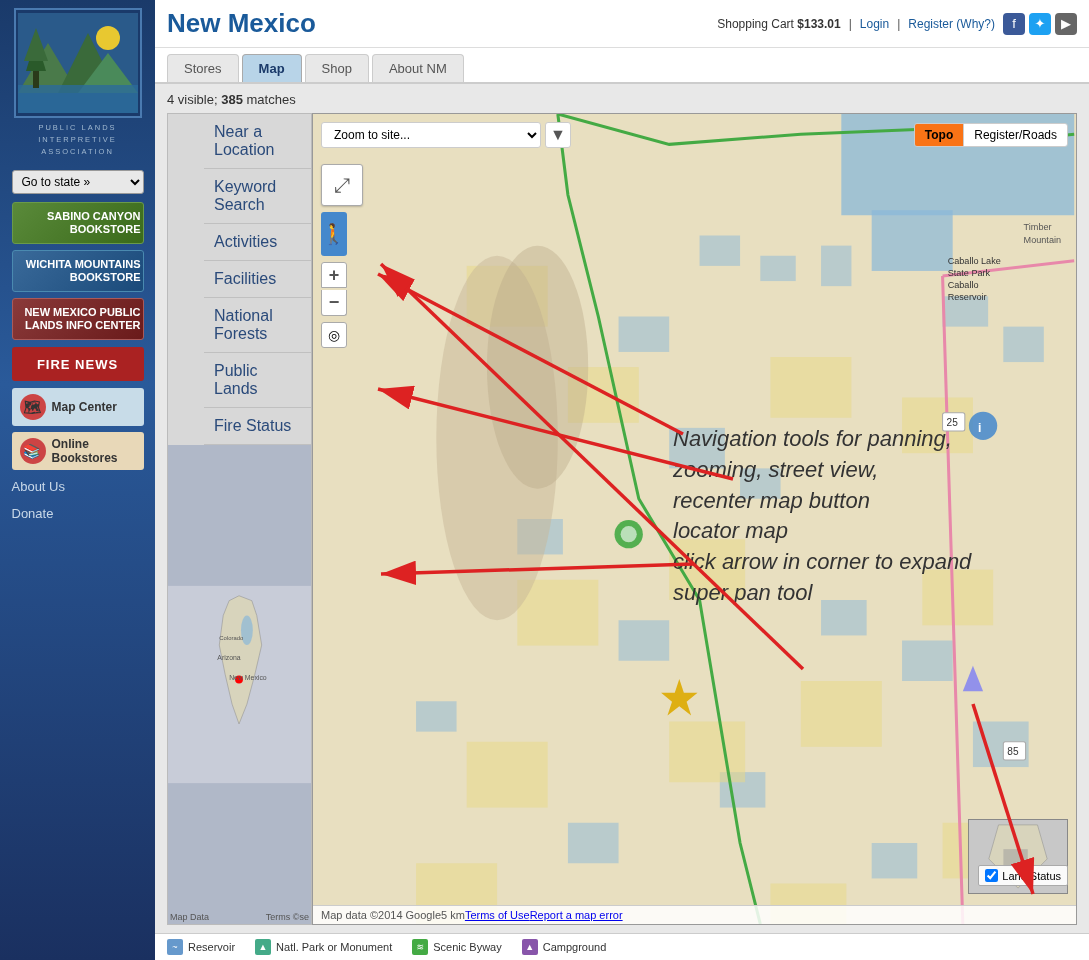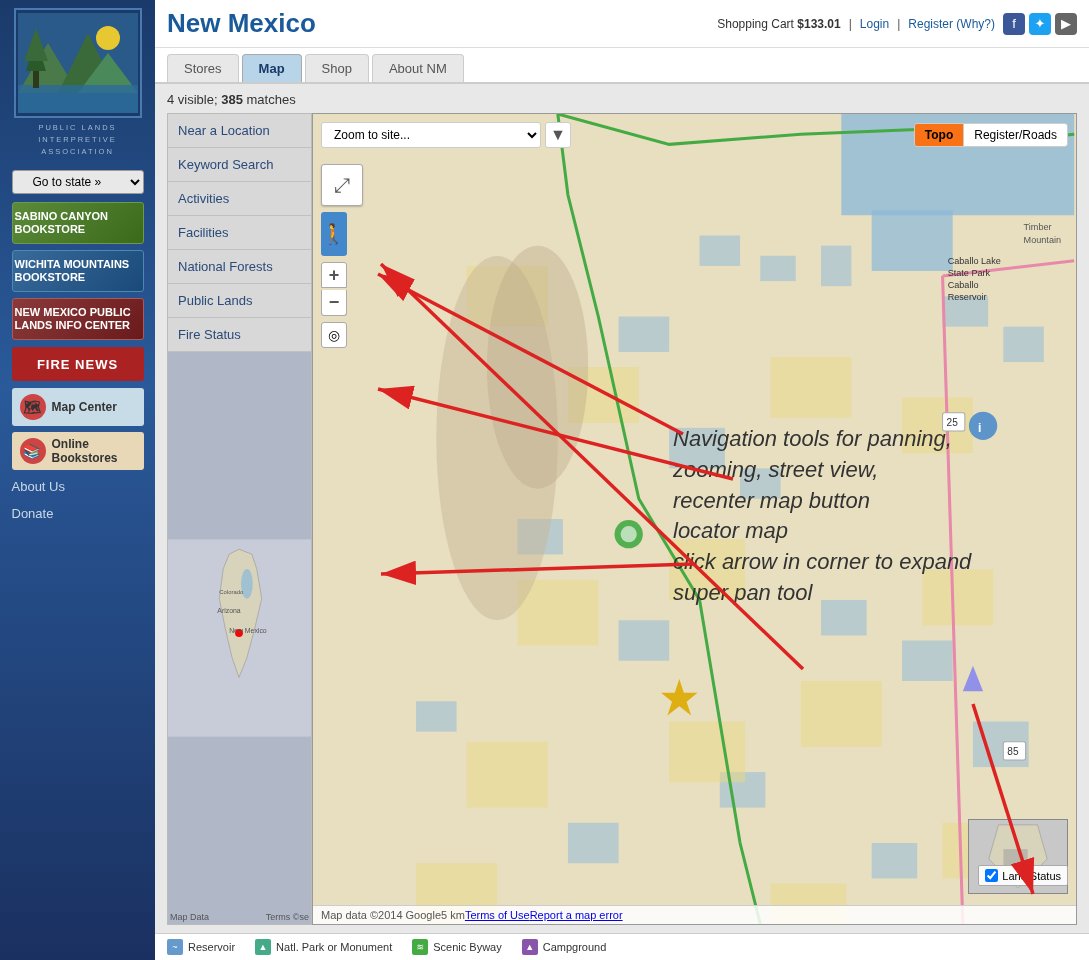--- a/index.html
+++ b/index.html
@@ -44,38 +44,38 @@
       height: 100px;
     }
 
     #state-select-wrap {
       width: 132px;
       margin: 5px auto;
     }
 
     #state-select-wrap select {
       width: 100%;
-      padding: 3px 16px;
+      padding: 3px 5px;
       font-size: 12px;
       border-radius: 3px;
       background: #e8e8e8;
       border: 1px solid #999;
     }
 
     .store-block {
       width: 132px;
       height: 42px;
       margin: 3px auto;
       border-radius: 3px;
       overflow: hidden;
       cursor: pointer;
       display: flex;
       align-items: center;
       justify-content: center;
-      text-align: left;
+      text-align: right;
       color: white;
       font-size: 11px;
       font-weight: bold;
       text-transform: uppercase;
       line-height: 1.2;
       padding: 2px;
     }
 
     .store-sabino { background: linear-gradient(135deg, #5a8a3a, #3a6a1a); border: 1px solid #6a9a4a; }
     .store-wichita { background: linear-gradient(135deg, #3a6a9a, #1a4a7a); border: 1px solid #4a8ab0; }
@@ -246,23 +246,24 @@
       background: #d8d8d8;
       border: 1px solid #bbb;
       display: flex;
       flex-direction: column;
     }
 
     .filter-item {
       padding: 9px 10px;
       border-bottom: 1px solid #c0c0c0;
       cursor: pointer;
-      font-size: 13px;
+      font-size: 16px;
       color: #2a4a7a;
       background: #d8d8d8;
+      margin-left: 36px;
     }
 
     #mini-map {
       flex: 1;
       min-height: 100px;
       background: #b0b8c8;
       position: relative;
       overflow: hidden;
     }
 

